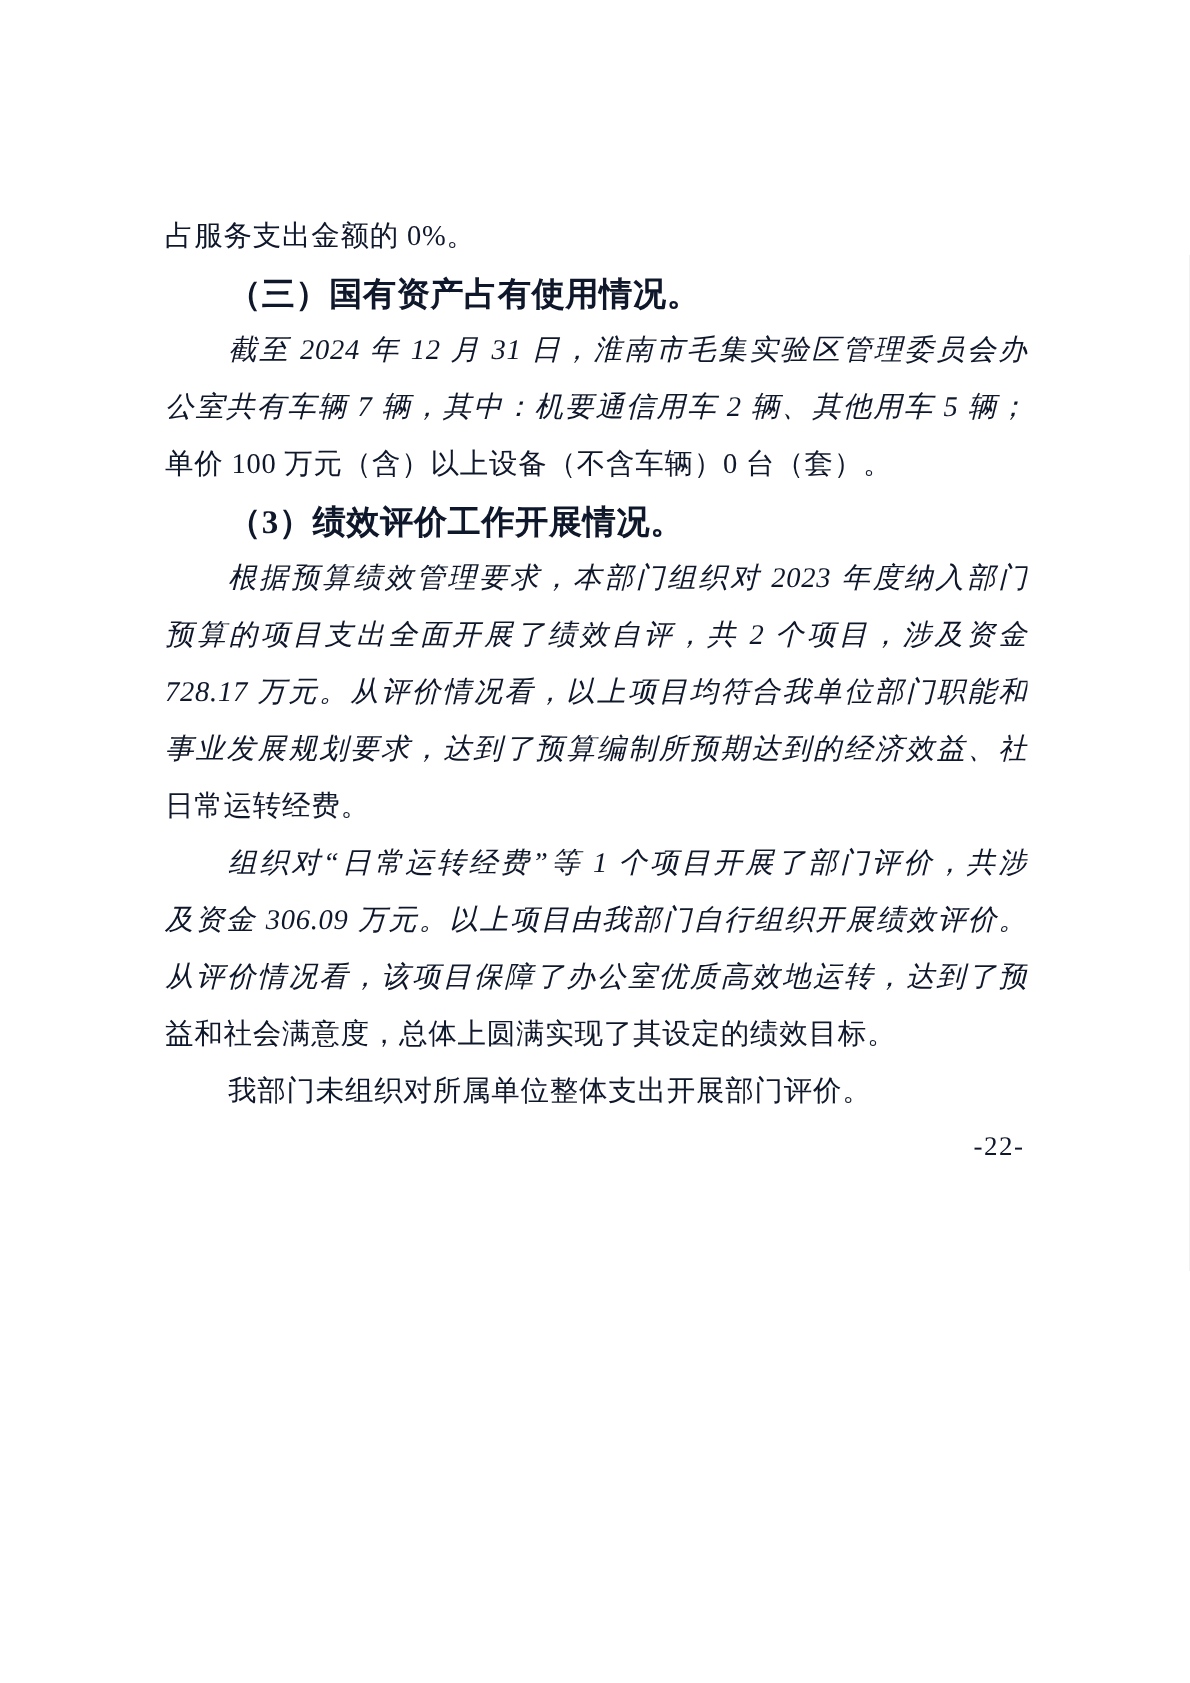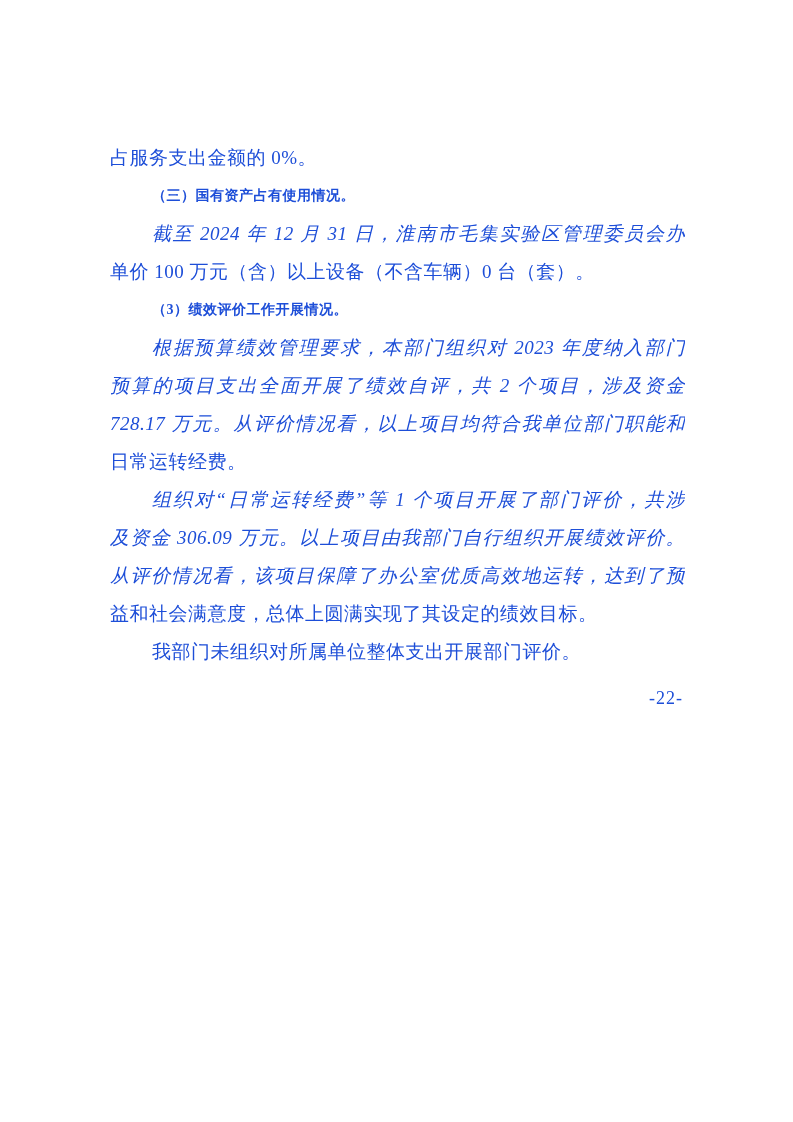--- a/index.html
+++ b/index.html
@@ -7,21 +7,21 @@
     padding: 0;
     background: #e8e8e8;
   }
   .page {
     position: relative;
     width: 793px;
     height: 1122px;
     margin: 0 auto;
     background: #ffffff;
     font-family: "Liberation Serif", "DejaVu Serif", serif;
-    color: #1d4ed8;
+    color: #0f172a;
     overflow: hidden;
   }
   .doc-body {
     position: absolute;
     left: 110px;
     top: 139px;
     width: 575px;
   }
   .block {
     margin: 0;
@@ -40,24 +40,24 @@
     text-align: justify;
     text-align-last: justify;
     text-justify: inter-character;
     font-style: italic;
   }
   .line.indent {
     text-indent: 42px;
   }
   .line.heading {
     font-weight: 700;
-    font-size: 14px;
+    font-size: 22px;
   }
   .page-number {
-    margin-top: 14px;
+    margin-top: 4px;
     width: 100%;
     text-align: right;
     font-size: 18px;
     line-height: 26px;
     letter-spacing: 1px;
     padding-right: 2px;
     box-sizing: border-box;
   }
 </style>
 </head>
@@ -69,32 +69,34 @@
     <div class="block">
       <div class="line">占服务支出金额的 0%。</div>
     </div>
 
     <div class="block">
       <div class="line heading indent">（三）国有资产占有使用情况。</div>
     </div>
 
     <div class="block">
       <div class="line indent fill">截至 2024 年 12 月 31 日，淮南市毛集实验区管理委员会办</div>
+      <div class="line fill">公室共有车辆 7 辆，其中：机要通信用车 2 辆、其他用车 5 辆；</div>
       <div class="line">单价 100 万元（含）以上设备（不含车辆）0 台（套）。</div>
     </div>
 
 
     <div class="block">
       <div class="line heading indent">（3）绩效评价工作开展情况。</div>
     </div>
 
     <div class="block">
       <div class="line indent fill">根据预算绩效管理要求，本部门组织对 2023 年度纳入部门</div>
       <div class="line fill">预算的项目支出全面开展了绩效自评，共 2 个项目，涉及资金</div>
       <div class="line fill">728.17 万元。从评价情况看，以上项目均符合我单位部门职能和</div>
+      <div class="line fill">事业发展规划要求，达到了预算编制所预期达到的经济效益、社</div>
       <div class="line">日常运转经费。</div>
     </div>
 
 
     <div class="block">
       <div class="line indent fill">组织对“日常运转经费”等 1 个项目开展了部门评价，共涉</div>
       <div class="line fill">及资金 306.09 万元。以上项目由我部门自行组织开展绩效评价。</div>
       <div class="line fill">从评价情况看，该项目保障了办公室优质高效地运转，达到了预</div>
       <div class="line">益和社会满意度，总体上圆满实现了其设定的绩效目标。</div>
     </div>

